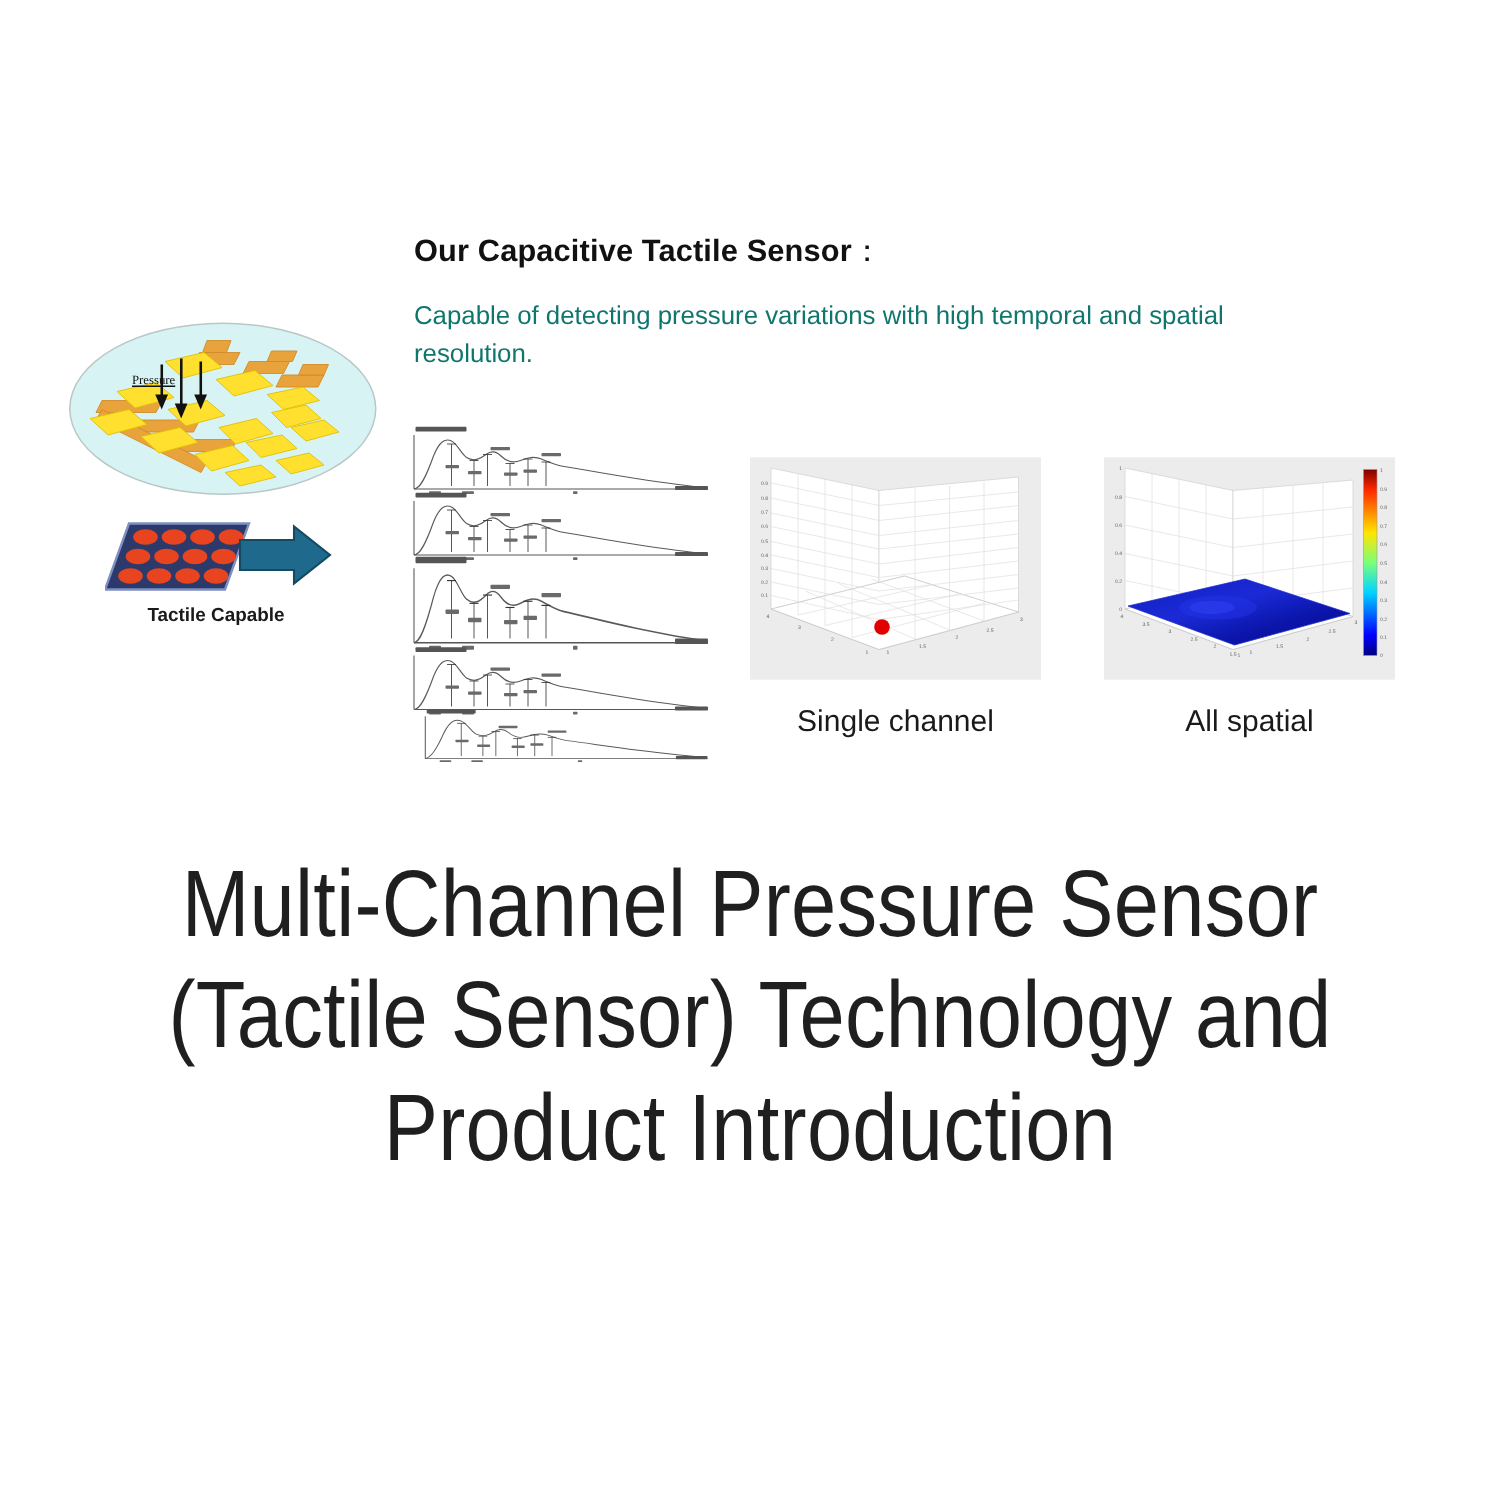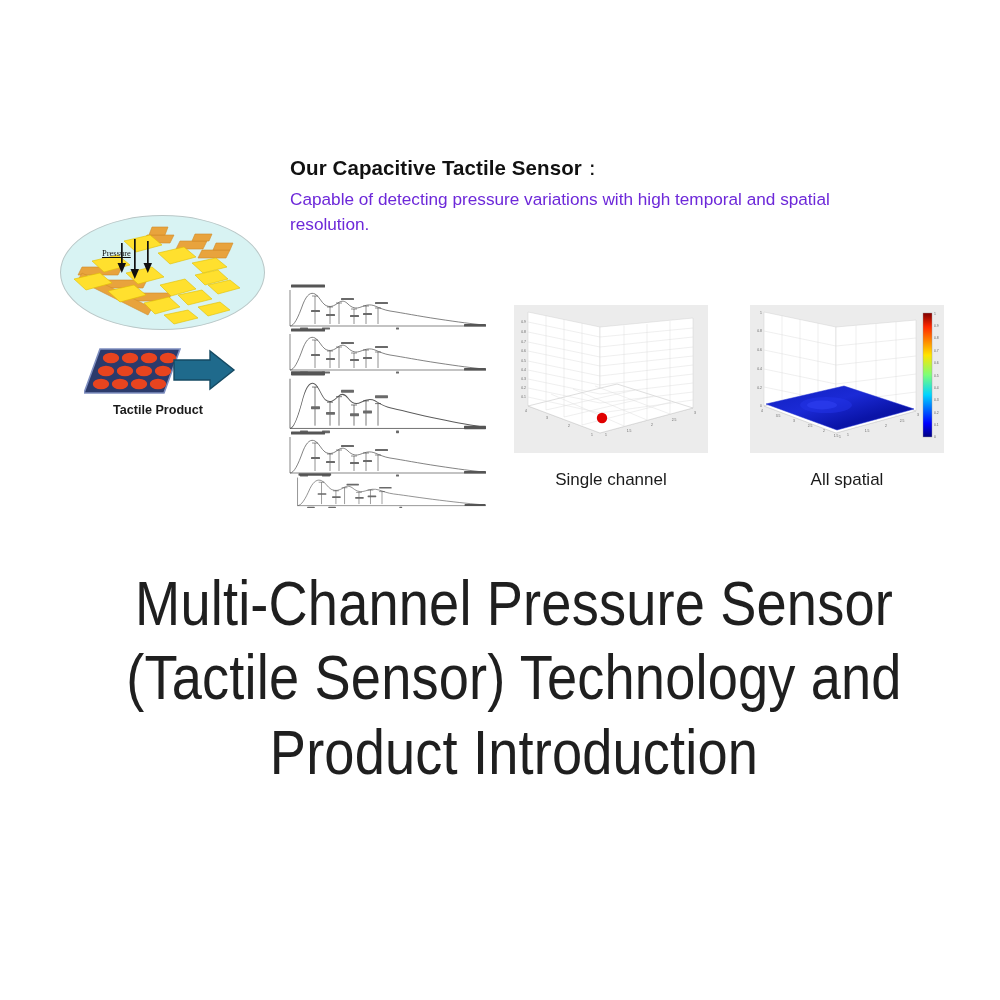--- a/index.html
+++ b/index.html
@@ -9,21 +9,21 @@
   body {
     width: 1000px;
     height: 1000px;
     background: #ffffff;
     font-family: "Liberation Sans", sans-serif;
     position: relative;
     overflow: hidden;
   }
   .slide {
     position: absolute;
-    left: 14px; top: 0;
+    left: 0; top: 0;
     width: 932px; height: 1000px;
   }
 
   
   .heading-block {
     position: absolute;
     left: 276px;
     top: 155px;
     width: 620px;
   }
@@ -32,24 +32,24 @@
     font-weight: bold;
     color: #111111;
     letter-spacing: 0.1px;
     line-height: 1.25;
     white-space: nowrap;
   }
   .heading-title .colon {
     font-weight: normal;
   }
   .heading-sub {
-    margin-top: 6px;
+    margin-top: 17px;
     font-size: 17.2px;
     font-weight: normal;
-    color: #6d28d9;
+    color: #0f766e;
     line-height: 1.48;
     width: 610px;
   }
 
   
   .sensor-illus {
     position: absolute;
     left: 38px;
     top: 205px;
     width: 230px;
@@ -100,21 +100,21 @@
   
   .plot3d {
     position: absolute;
     background: #ececec;
   }
   .plot-single { left: 500px; top: 305px; width: 194px; height: 148px; }
   .plot-all    { left: 736px; top: 305px; width: 194px; height: 148px; }
 
   .plot-caption {
     position: absolute;
-    font-size: 17px;
+    font-size: 20px;
     color: #1a1a1a;
     text-align: center;
     white-space: nowrap;
   }
   .cap-single { left: 500px; top: 470px; width: 194px; }
   .cap-all    { left: 736px; top: 470px; width: 194px; }
 
   
   .main-title {
     position: absolute;
@@ -204,21 +204,21 @@
         <ellipse cx="22" cy="26" rx="8.2" ry="5.2"></ellipse>
         <ellipse cx="41" cy="26" rx="8.2" ry="5.2"></ellipse>
         <ellipse cx="60" cy="26" rx="8.2" ry="5.2"></ellipse>
         <ellipse cx="79" cy="26" rx="8.2" ry="5.2"></ellipse>
         <ellipse cx="17" cy="39" rx="8.2" ry="5.2"></ellipse>
         <ellipse cx="36" cy="39" rx="8.2" ry="5.2"></ellipse>
         <ellipse cx="55" cy="39" rx="8.2" ry="5.2"></ellipse>
         <ellipse cx="74" cy="39" rx="8.2" ry="5.2"></ellipse>
       </g>
     </svg>
-    <div class="tactile-caption">Tactile Product</div>
+    <div class="tactile-caption">Tactile Capable</div>
 
     <svg class="flow-arrow" width="70" height="46" viewBox="0 0 70 46">
       <polygon points="4,13 40,13 40,4 64,23 40,42 40,33 4,33" fill="#1f6a8c" stroke="#154a63" stroke-width="1.4"></polygon>
     </svg>
   </div>
 
   <svg class="waveforms" viewBox="0 0 222 228">
     <defs>
       <g id="wfpanel">
 

